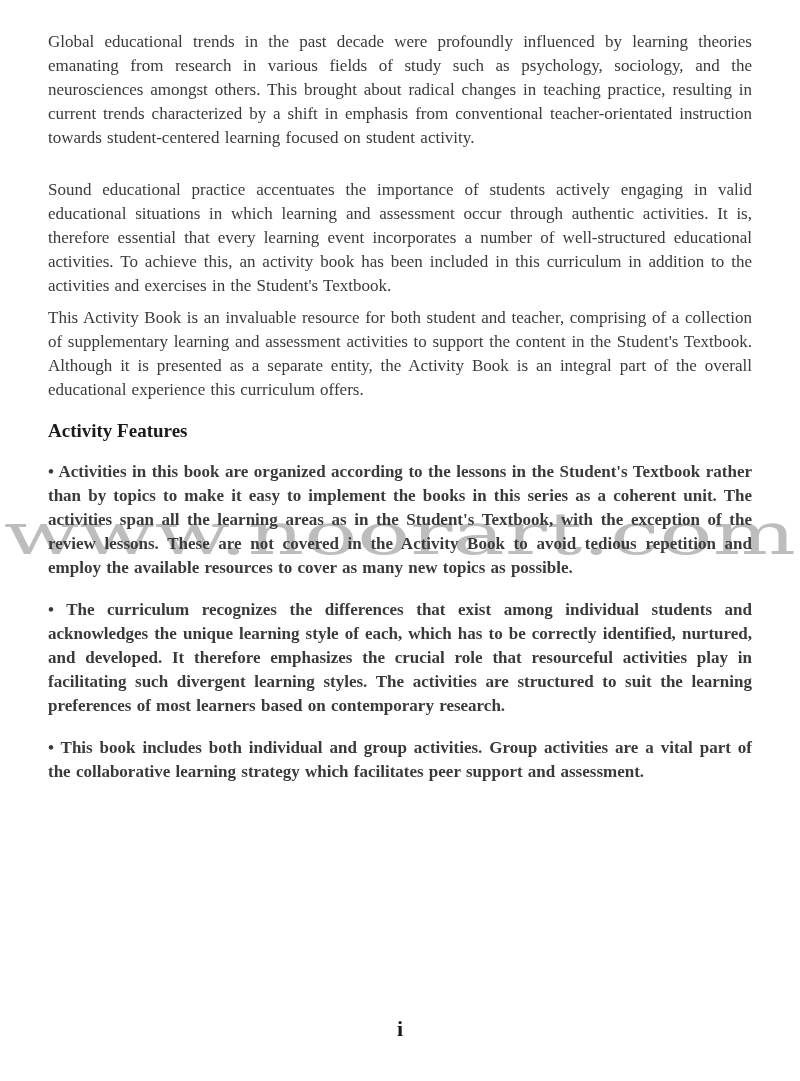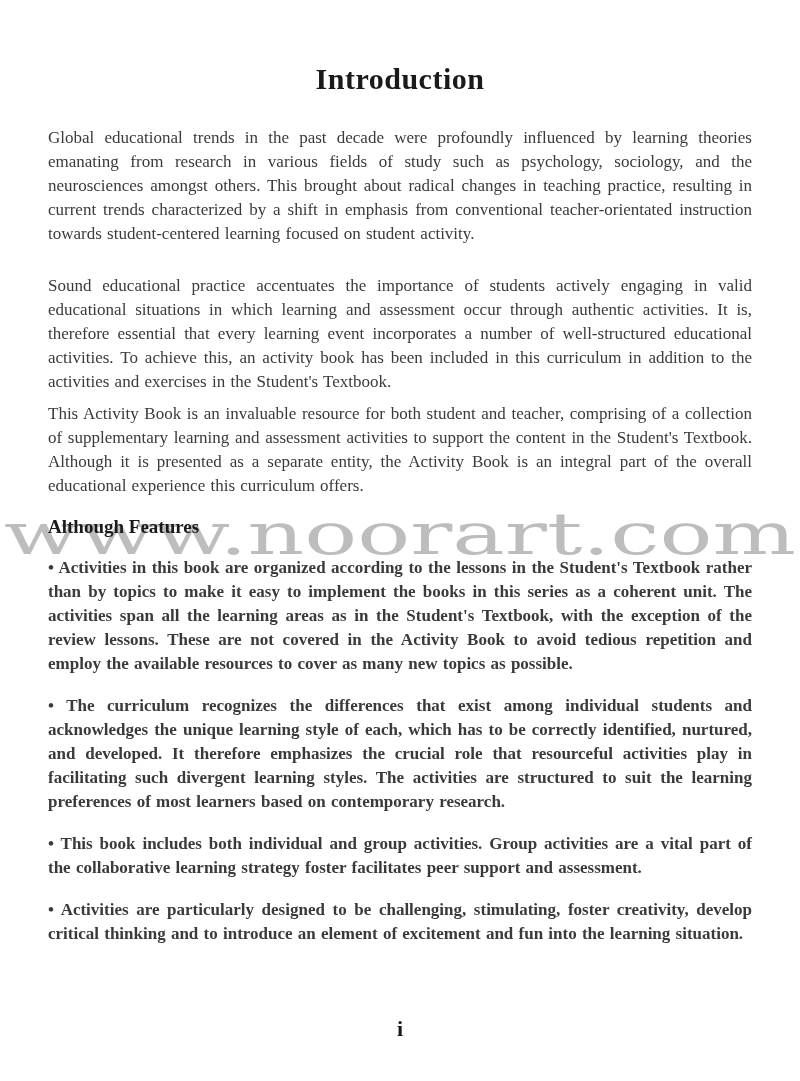--- a/index.html
+++ b/index.html
@@ -75,35 +75,33 @@
 <body>
 
 <div class="page">
 
   <svg class="watermark" width="800" height="80" viewBox="0 0 800 80" aria-hidden="true">
     <text x="400" y="56" text-anchor="middle" textLength="792" lengthAdjust="spacingAndGlyphs" font-size="58">www.noorart.com</text>
   </svg>
 
   <div class="content">
 
-    <h1 class="title">Introduction</h1>
 
     <p class="body para-first">Global educational trends in the past decade were profoundly influenced by learning theories emanating from research in various fields of study such as psychology, sociology, and the neurosciences amongst others. This brought about radical changes in teaching practice, resulting in current trends characterized by a shift in emphasis from conventional teacher-orientated instruction towards student-centered learning focused on student activity.</p>
 
     <p class="body para-gap">Sound educational practice accentuates the importance of students actively engaging in valid educational situations in which learning and assessment occur through authentic activities.  It is, therefore essential that every learning event incorporates a number of well-structured educational activities. To achieve this, an activity book has been included in this curriculum in addition to the activities and exercises in the Student's Textbook.</p>
 
     <p class="body para-cont">This Activity Book is an invaluable resource for both student and teacher, comprising of a collection of supplementary learning and assessment activities to support the content in the Student's Textbook. Although it is presented as a separate entity, the Activity Book is an integral part of the overall educational experience this curriculum offers.</p>
 
-    <h2 class="section-heading">Although Features</h2>
+    <h2 class="section-heading">Activity Features</h2>
 
     <p class="body bullet">• Activities in this book are organized according to the lessons in the Student's Textbook rather than by topics to make it easy to implement the books in this series as a coherent unit. The activities span all the learning areas as in the Student's Textbook, with the exception of the review lessons. These are not covered in the Activity Book to avoid tedious repetition and employ the available resources to cover as many new topics as possible.</p>
 
     <p class="body bullet">• The curriculum recognizes the differences that exist among individual students and acknowledges the unique learning style of each, which has to be correctly identified, nurtured, and developed. It therefore emphasizes the crucial role that resourceful activities play in facilitating such divergent learning styles. The activities are structured to suit the learning preferences of most learners based on contemporary research.</p>
 
-    <p class="body bullet">• This book includes both individual and group activities. Group activities are a vital part of the collaborative learning strategy foster facilitates peer support and assessment.</p>
+    <p class="body bullet">• This book includes both individual and group activities. Group activities are a vital part of the collaborative learning strategy which facilitates peer support and assessment.</p>
 
-    <p class="body bullet">• Activities are particularly designed to be challenging, stimulating, foster creativity, develop critical thinking and to introduce an element of excitement and fun into the learning situation.</p>
 
   </div>
 
   <div class="page-number">i</div>
 
 </div>
 
 </body></html>

